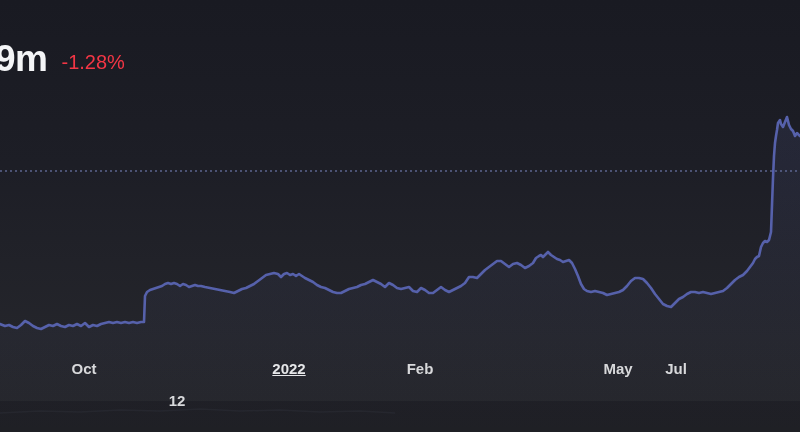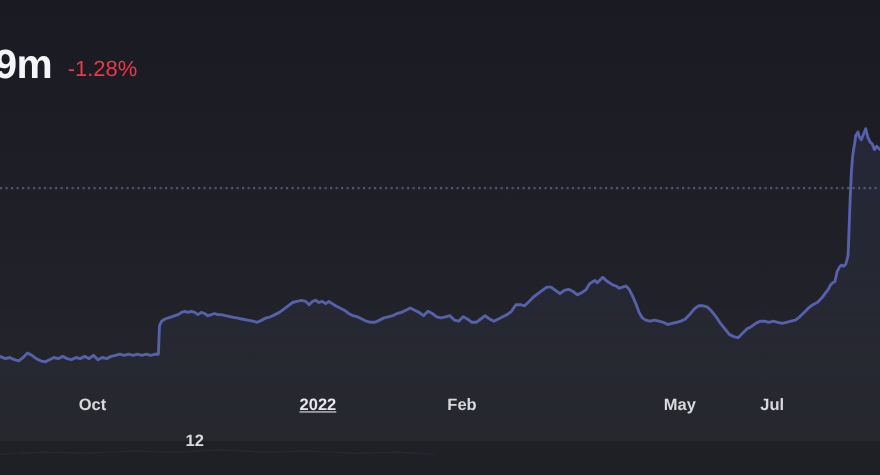--- a/index.html
+++ b/index.html
@@ -61,16 +61,16 @@
     <span id="price-value" style="color: rgb(244, 245, 247);">9m</span>
     <span id="price-change" style="color: rgb(242, 54, 69);">-1.28%</span>
   </div>
 
   <div id="x-axis">
       <span class="x-label" style="left: 84px;">Oct</span>
       <span class="x-label" style="left: 177px; margin-top: 32px;">12</span>
       <span class="x-label bold" style="left: 289px;">2022</span>
       <span class="x-label" style="left: 420px;">Feb</span>
       <span class="x-label" style="left: 578px; margin-left: 40px;">May</span>
-      <span class="x-label" style="left: 702px; text-align: right;">Jul</span>
+      <span class="x-label" style="left: 676px; text-align: right;">Jul</span>
     </div>
 
 </div>
 
 </body></html>

